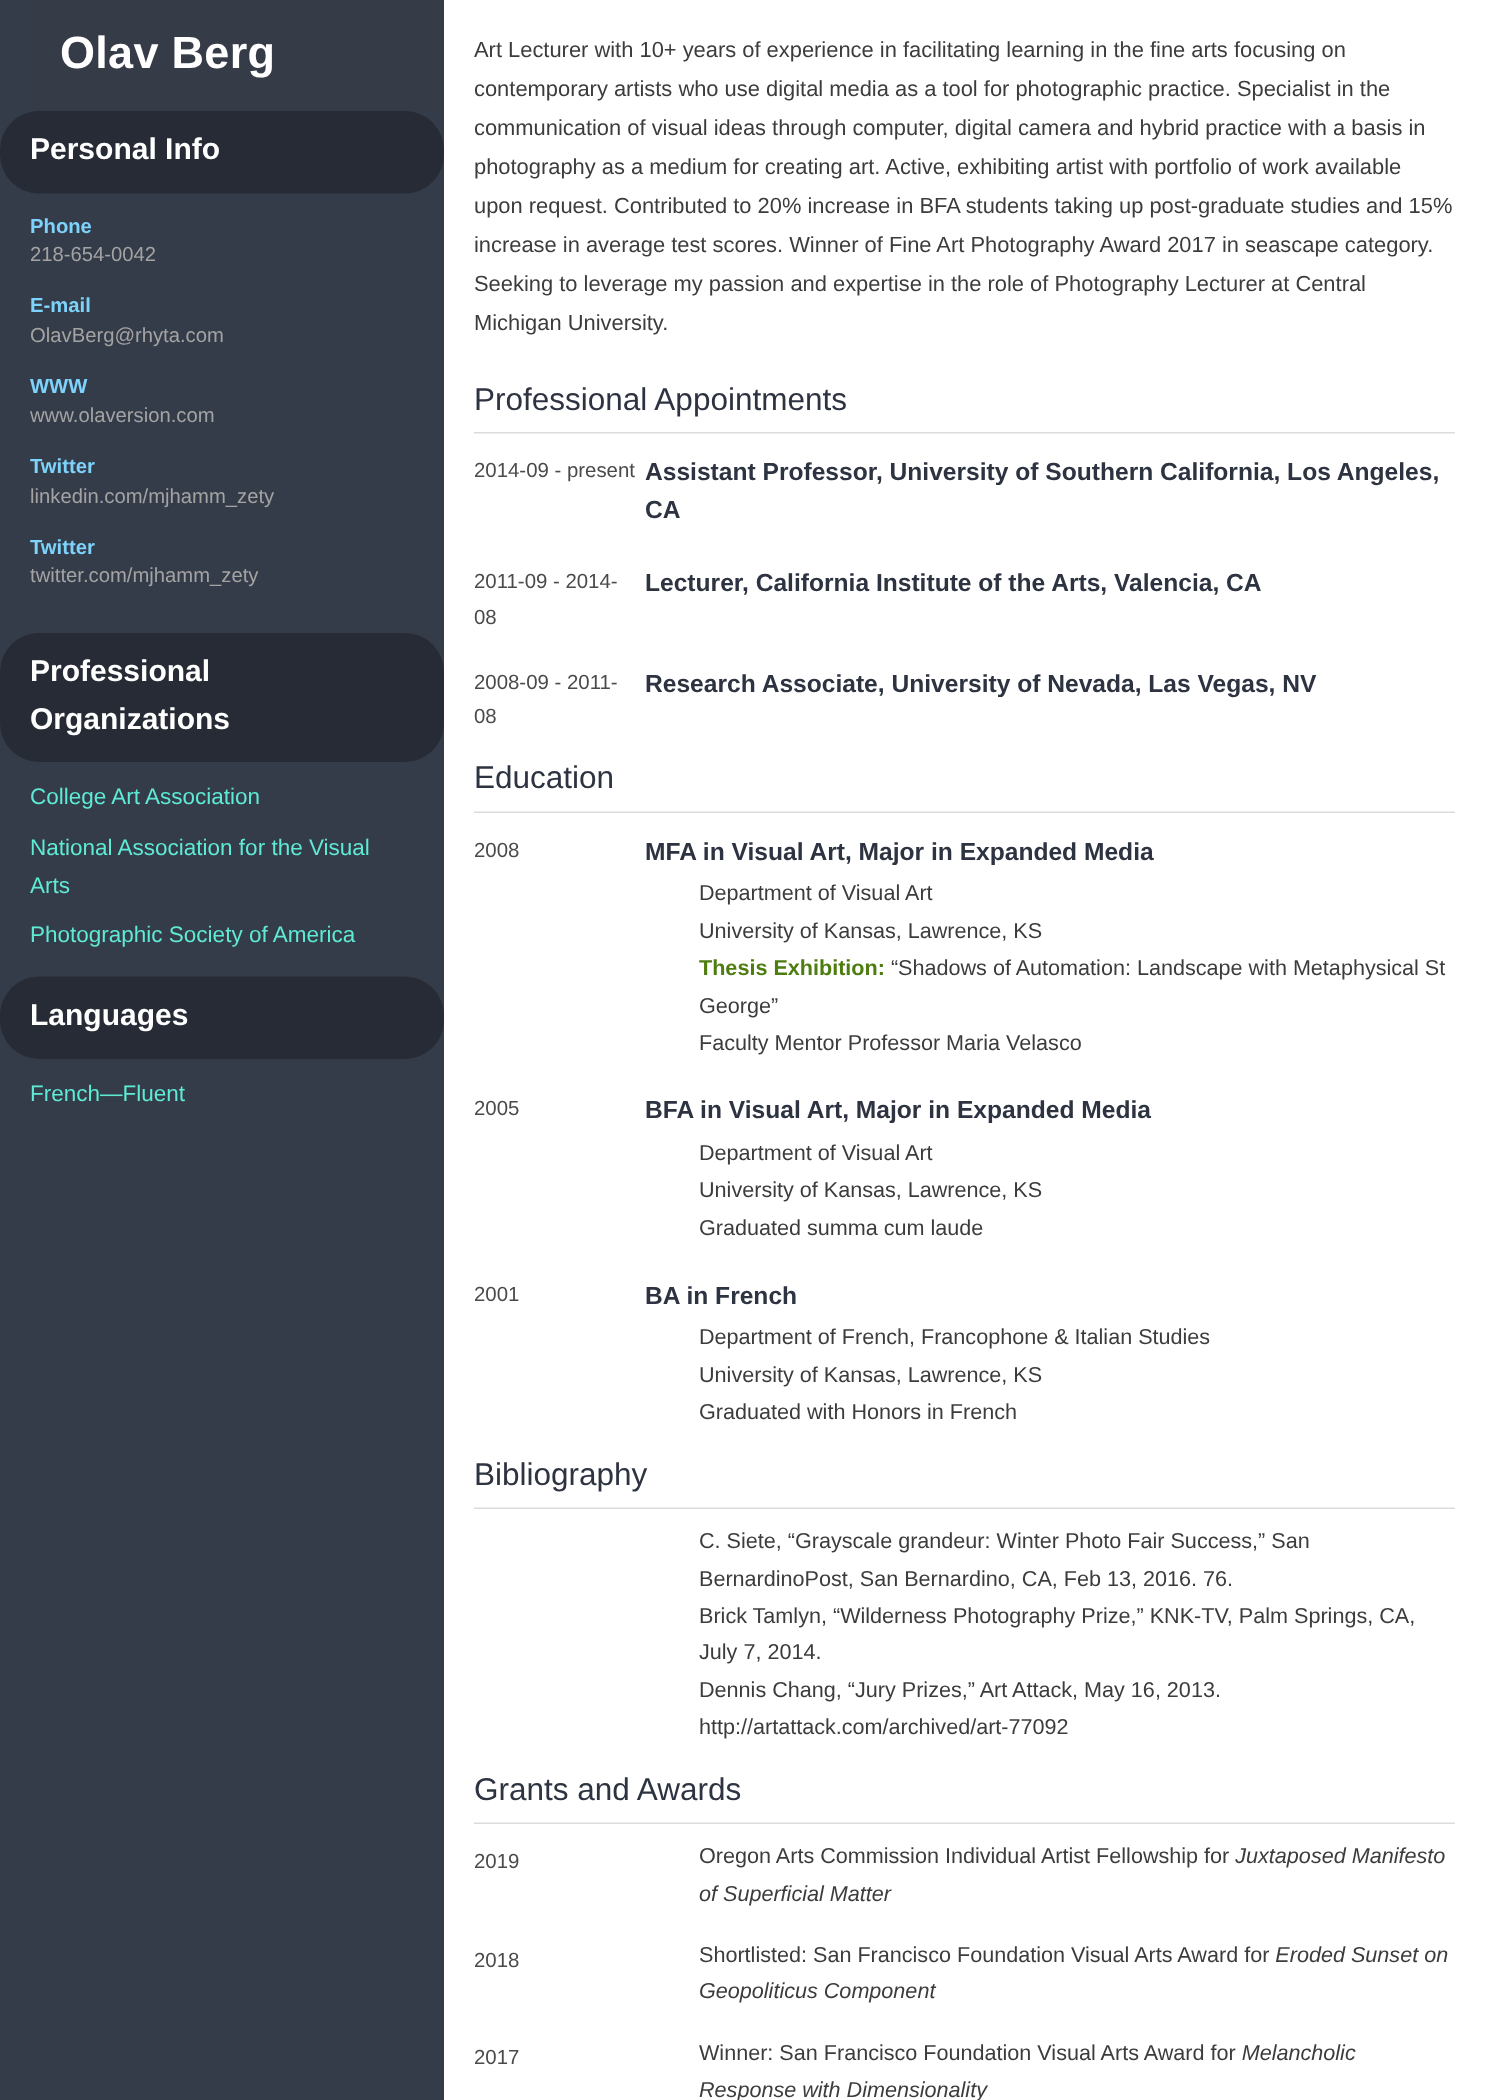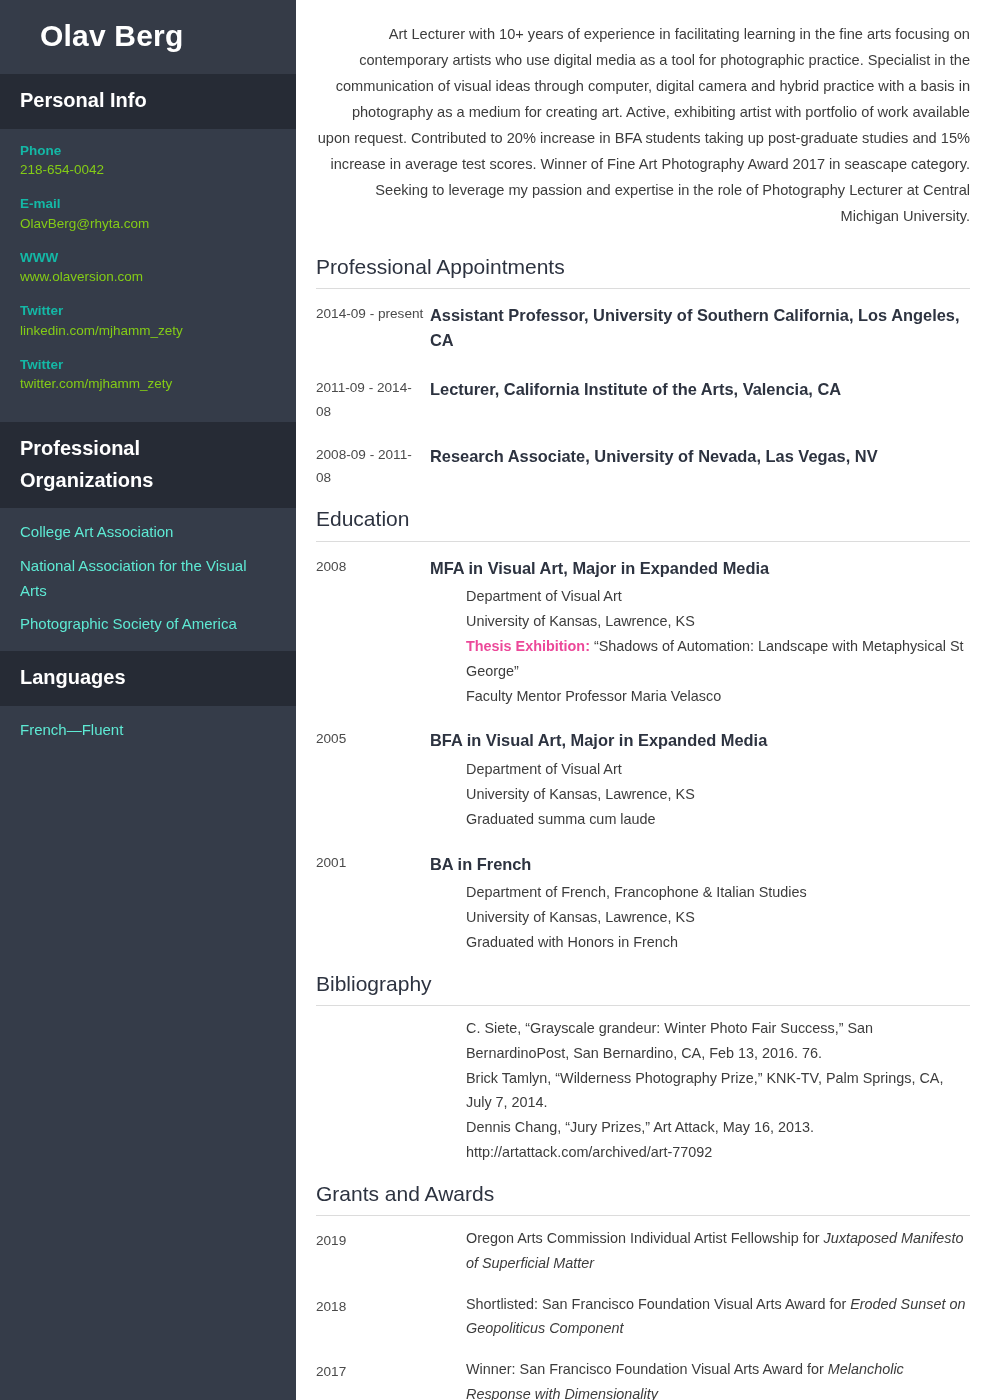--- a/index.html
+++ b/index.html
@@ -29,39 +29,40 @@
     margin: 0;
     font-size: 30px;
     line-height: 1.2;
     font-weight: bold;
     color: #ffffff;
     letter-spacing: 0.2px;
   }
   .side-section-head {
     background: #262b35;
     padding: 11px 20px 12px 20px;
+    border-radius: 26px;
   }
   .side-section-head h2 {
     margin: 0;
     font-size: 20px;
     line-height: 1.58;
     font-weight: bold;
     color: #ffffff;
   }
   .side-body { padding: 12px 20px 14px 20px; }
   .info-item { margin-bottom: 13px; }
   .info-label {
     font-size: 13.5px;
     font-weight: bold;
-    color: #14b8a6;
+    color: #7dd3fc;
     line-height: 1.45;
   }
   .info-value {
     font-size: 13.5px;
-    color: #84cc16;
+    color: #a3a3a3;
     line-height: 1.55;
     word-break: break-word;
   }
   .org-list, .lang-list { margin: 0; padding: 0; list-style: none; }
   .org-list li, .lang-list li {
     font-size: 15px;
     color: #5eead4;
     line-height: 1.65;
     margin-bottom: 9px;
   }
@@ -71,21 +72,21 @@
   .main {
     flex: 1 1 auto;
     padding: 22px 20px 20px 20px;
     min-width: 0;
   }
   .summary {
     margin: 0 0 22px 0;
     font-size: 14.6px;
     line-height: 1.78;
     color: #3c3c3c;
-    text-align: right;
+    text-align: left;
   }
   .section { margin-bottom: 6px; }
   .section-title {
     margin: 0 0 0 0;
     font-size: 21px;
     font-weight: normal;
     color: #2d3340;
     line-height: 1.4;
     padding-bottom: 7px;
     border-bottom: 1px solid #dcdcdc;
@@ -113,21 +114,21 @@
     line-height: 1.52;
     margin: 4px;
   }
   .entry-lines { margin: 0; padding: 0; list-style: none; }
   .entry-lines li {
     font-size: 14.4px;
     line-height: 1.72;
     color: #3c3c3c;
     margin-left: 40px;
   }
-  .entry-lines li b { font-weight: bold; color: #ec4899; }
+  .entry-lines li b { font-weight: bold; color: #4d7c0f; }
   .entry-text i, .entry-lines i { font-style: italic; }
 </style>
 </head>
 <body>
 
 <div class="page">
 
   <aside class="sidebar">
     <div class="name-band">
       <h1>Olav Berg</h1>

